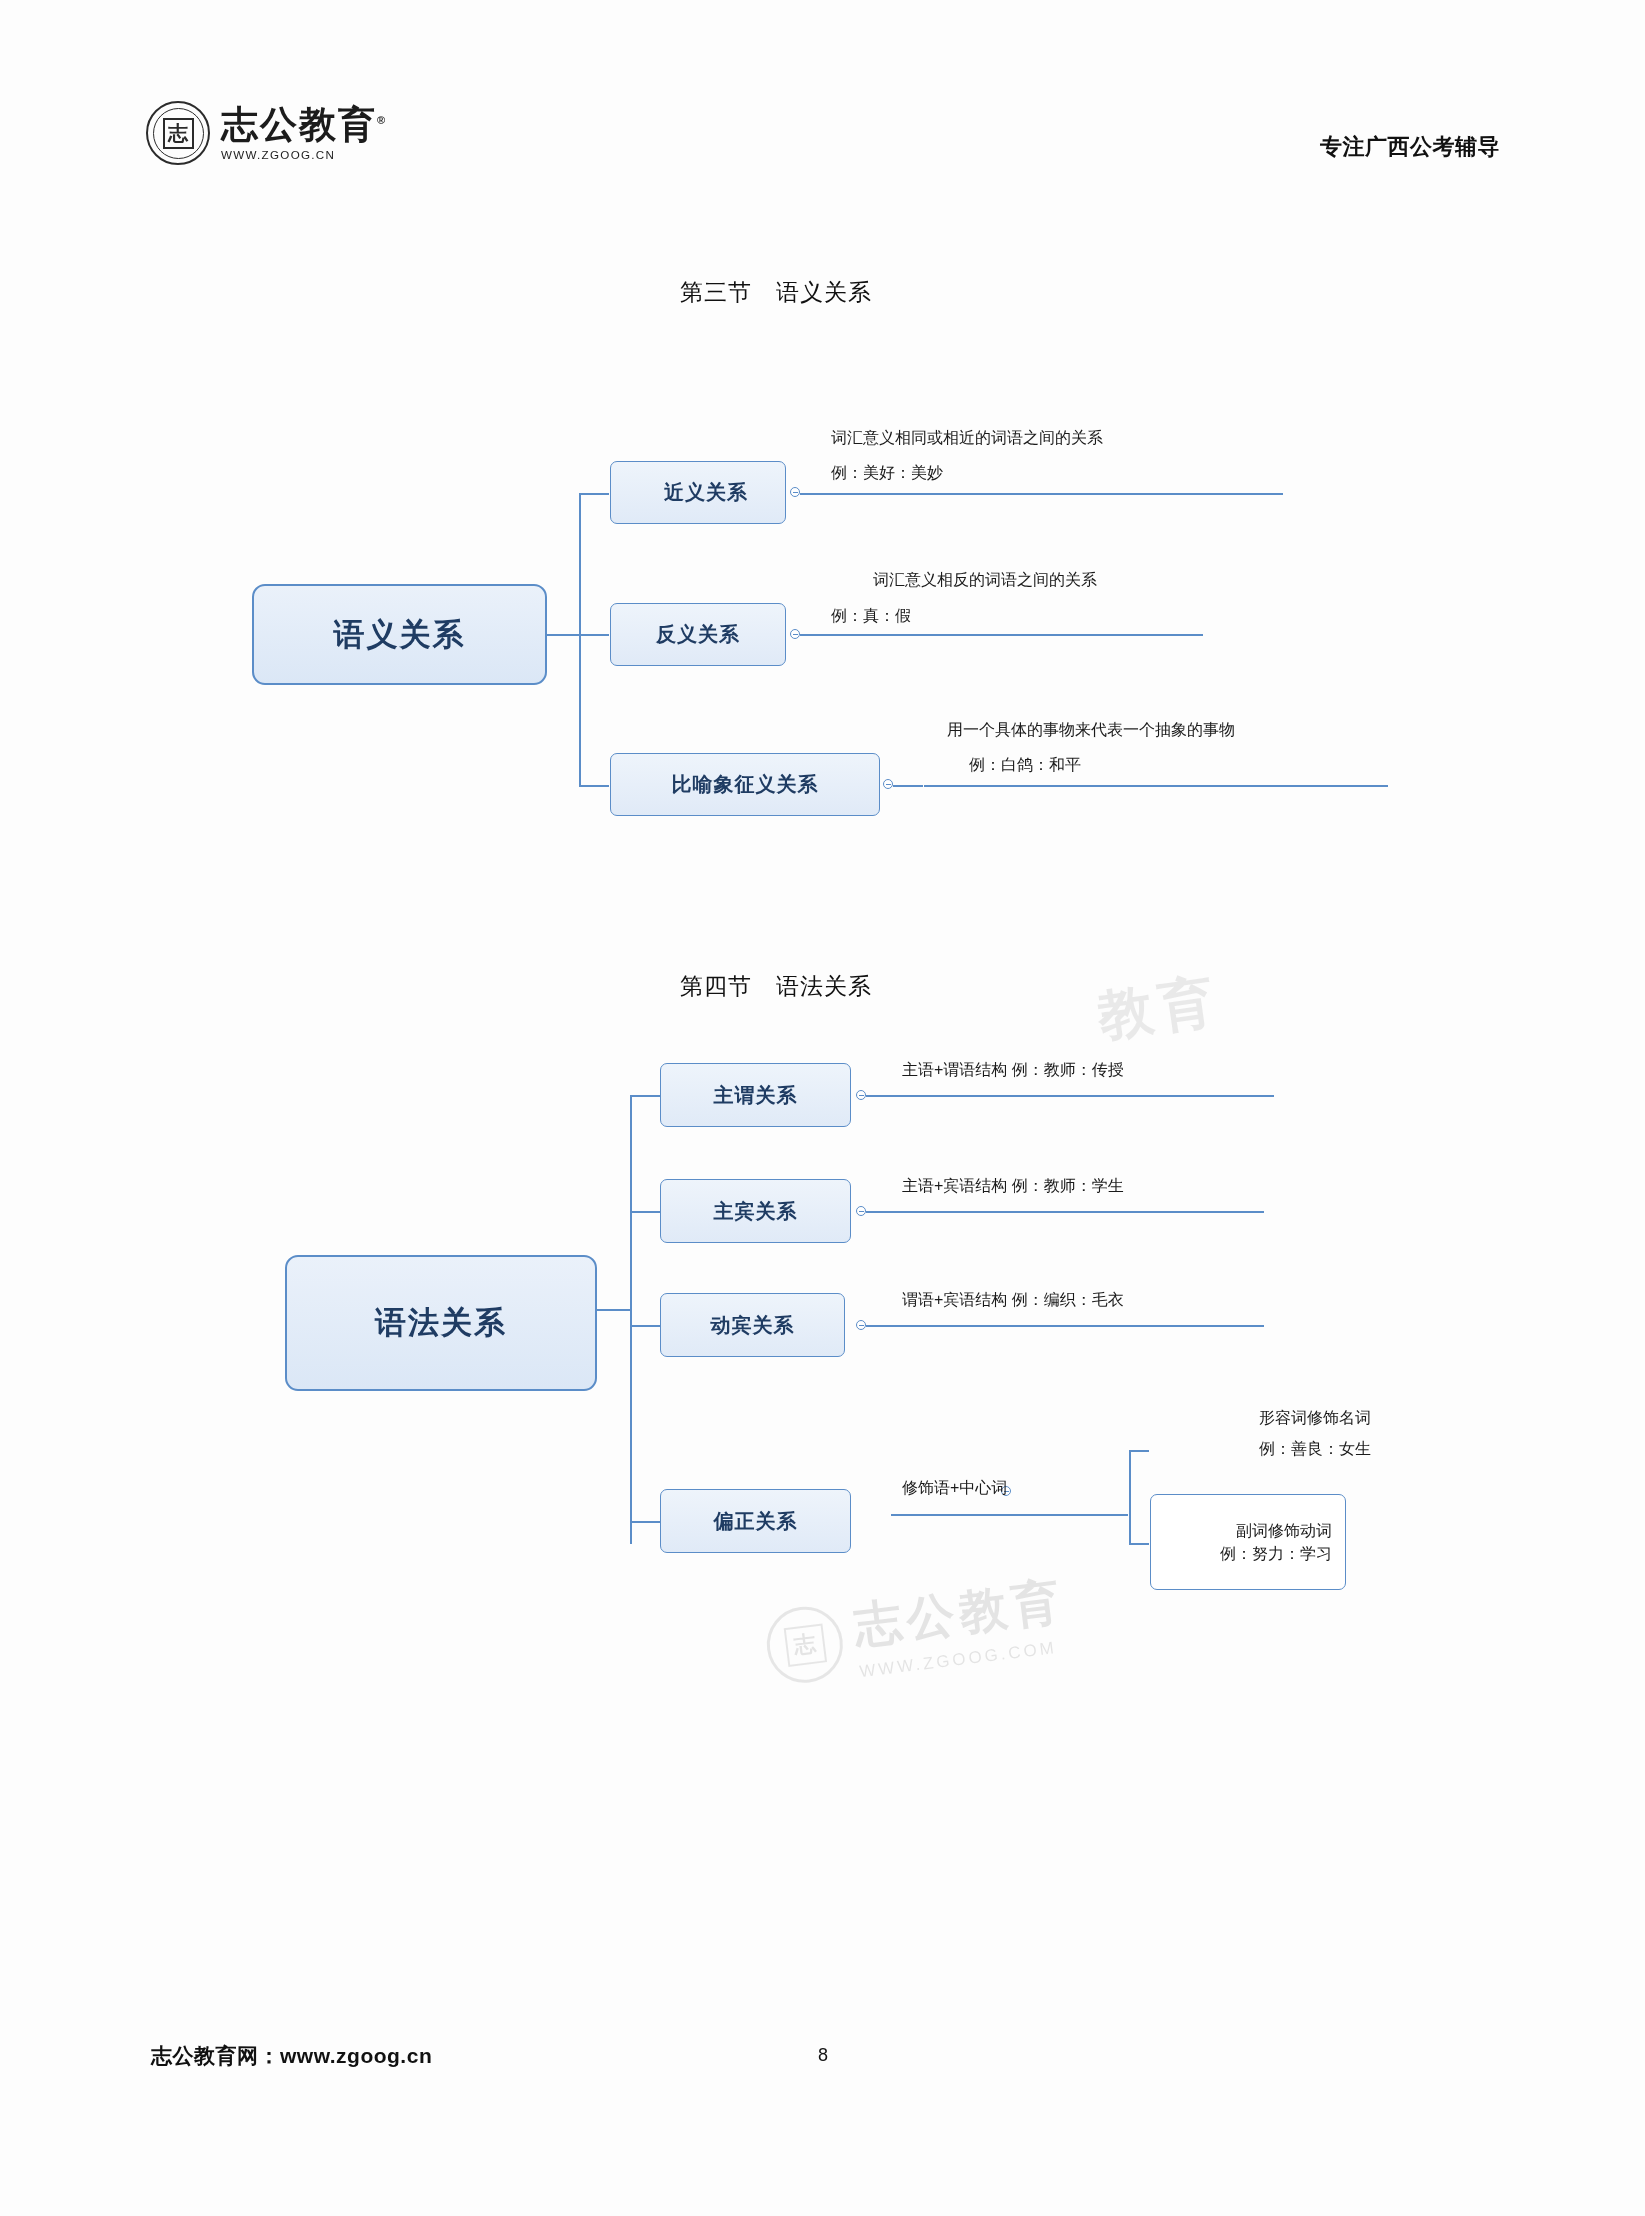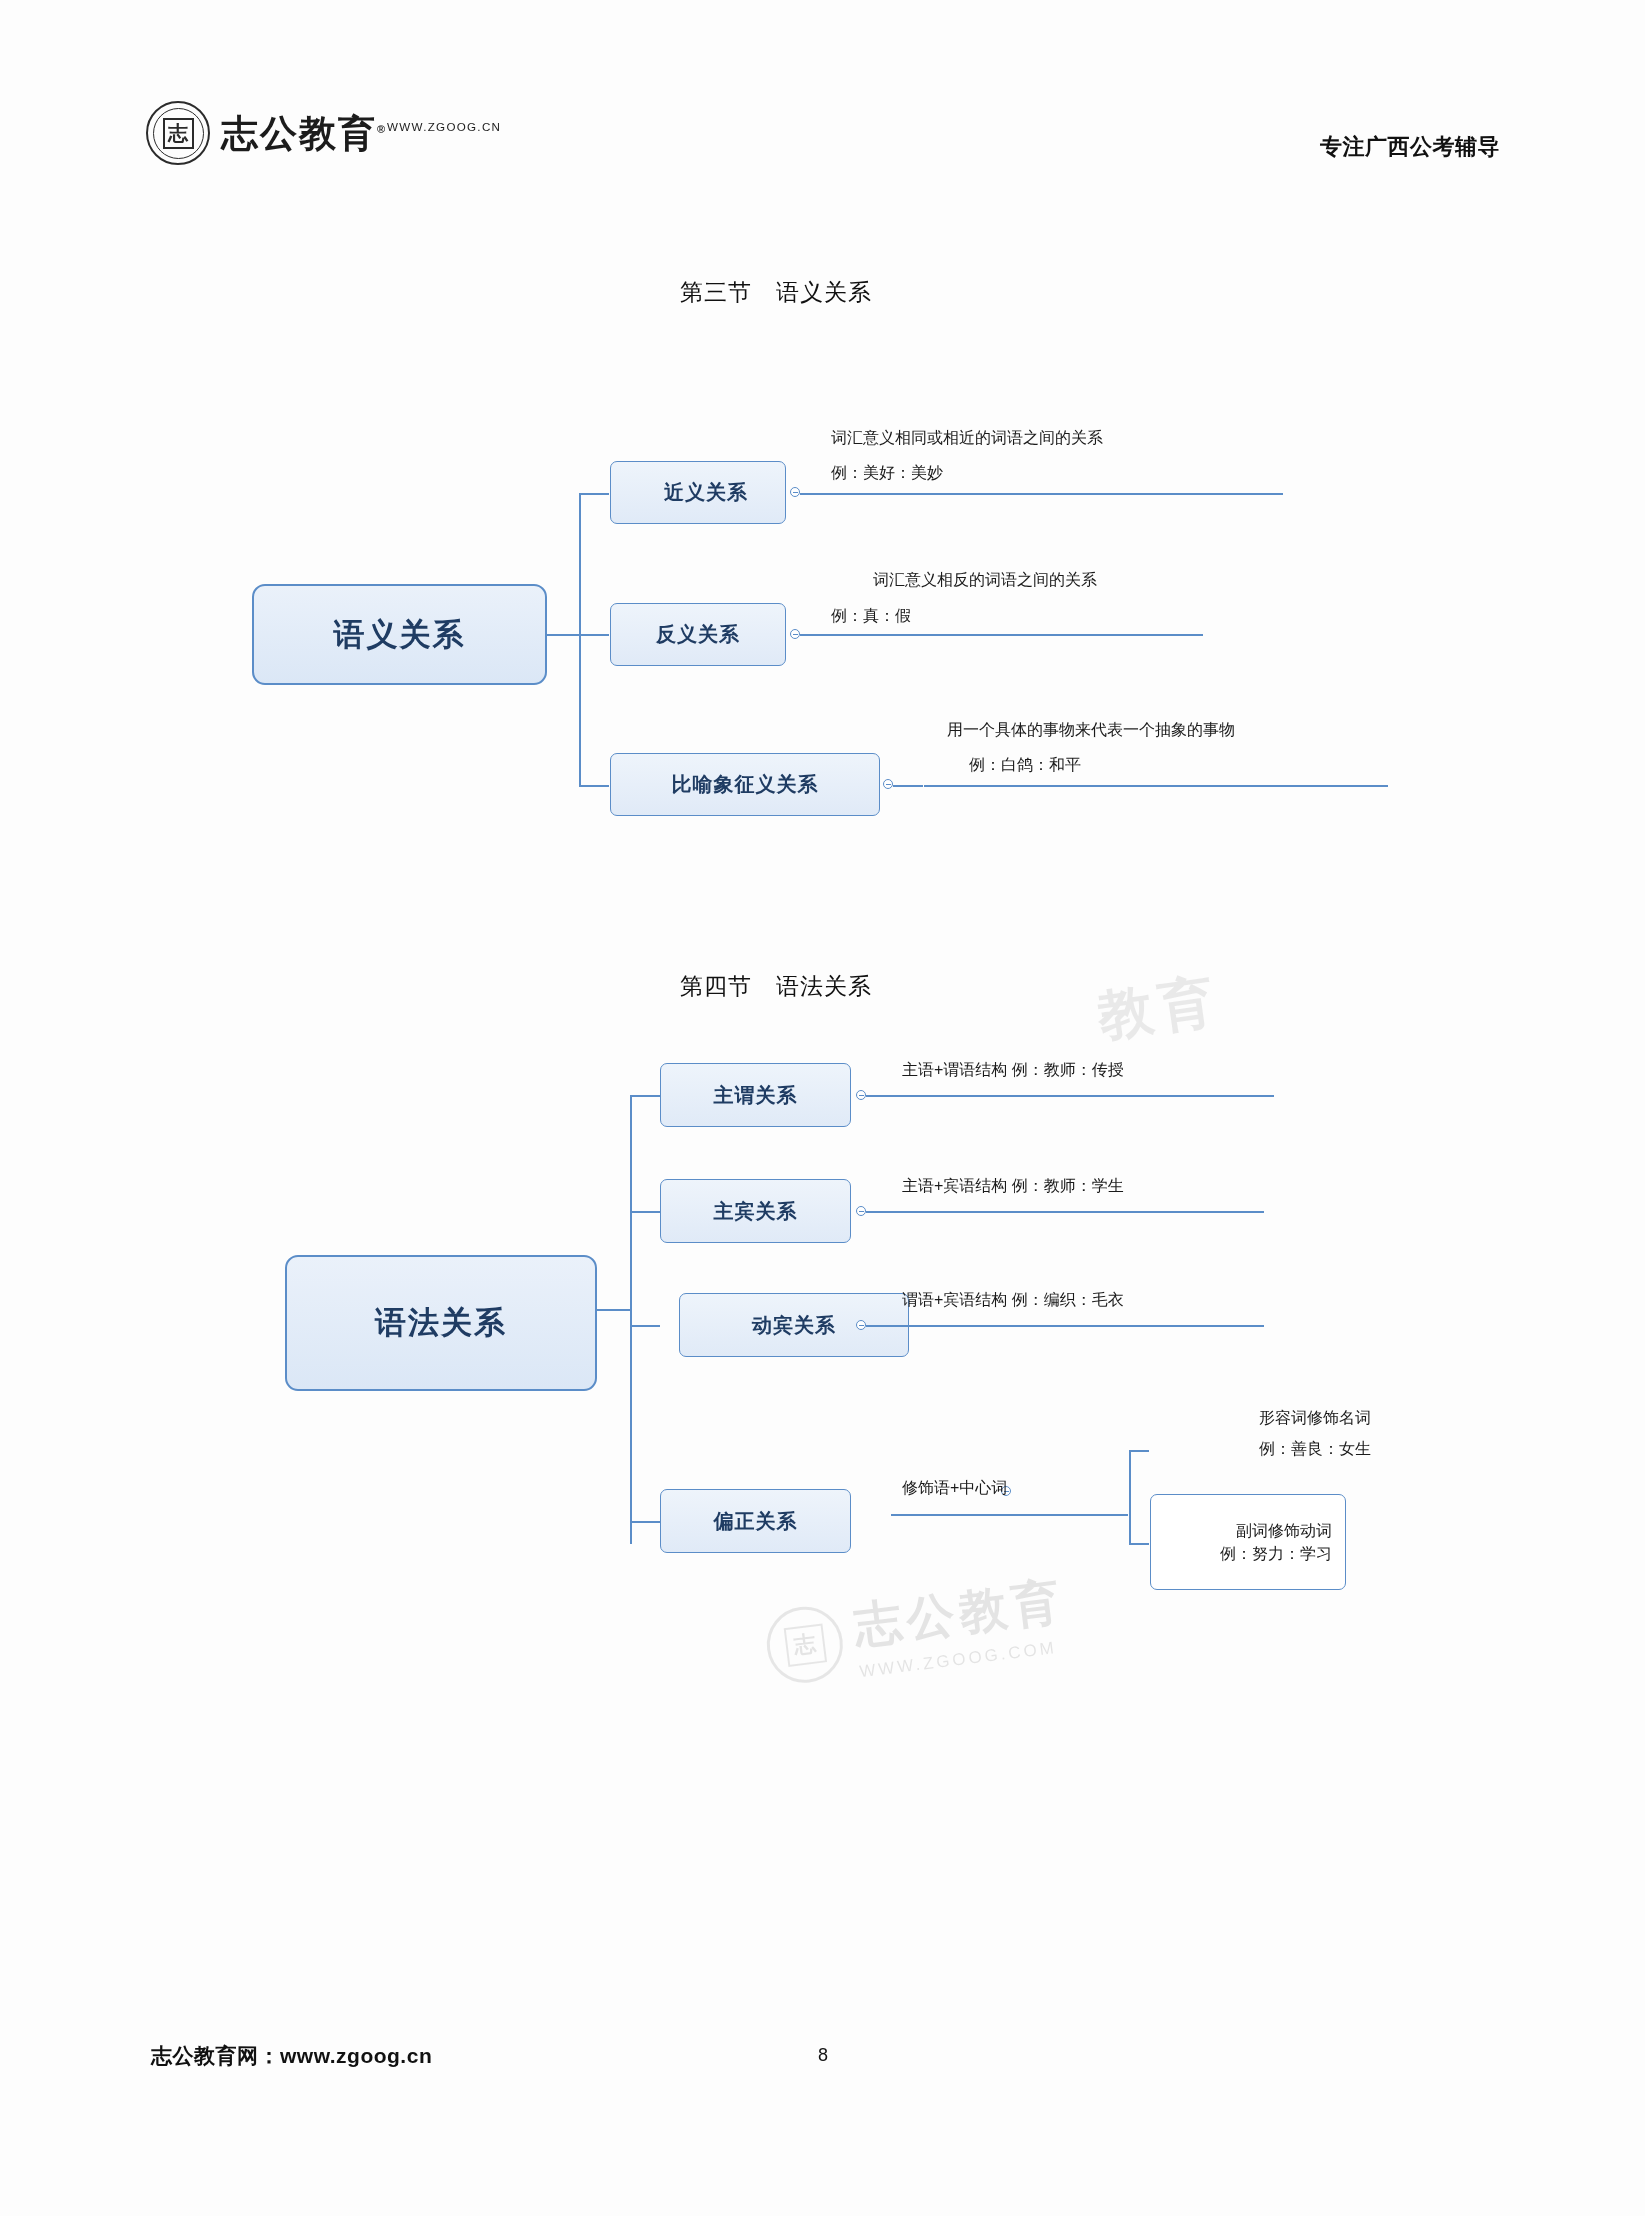--- a/index.html
+++ b/index.html
@@ -63,21 +63,21 @@
     display: flex;
     align-items: center;
     justify-content: center;
     font-size: 20px;
     font-weight: bold;
     color: #2b2b2b;
     box-sizing: border-box;
   }
   .logo-text {
     display: flex;
-    flex-direction: row;
+    flex-direction: column;
     justify-content: space-between;
     line-height: 1;
   }
   .logo-main {
     font-size: 37px;
     font-weight: bold;
     letter-spacing: 2px;
     color: #1c1c1c;
     position: relative;
   }
@@ -348,21 +348,21 @@
     <div class="connector conn-h" style="left:866px; top:1095px; width:25px;"></div>
     <div class="leaf-text" style="left:902px; top:1058px;">主语+谓语结构 例：教师：传授</div>
     <div class="leaf-underline" style="left:891px; top:1095px; width:383px;"></div>
 
     <div class="branch-node" style="left:660px; top:1179px; width:191px; height:64px;">主宾关系</div>
     <div class="dot-circle" style="left:856px; top:1206px;"></div>
     <div class="connector conn-h" style="left:866px; top:1211px; width:25px;"></div>
     <div class="leaf-text" style="left:902px; top:1174px;">主语+宾语结构 例：教师：学生</div>
     <div class="leaf-underline" style="left:891px; top:1211px; width:373px;"></div>
 
-    <div class="branch-node" style="left:679px; top:1293px; width:230px; height:64px;">动宾关系</div>
+    <div class="branch-node" style="left:660px; top:1293px; width:185px; height:64px;">动宾关系</div>
     <div class="dot-circle" style="left:856px; top:1320px;"></div>
     <div class="connector conn-h" style="left:866px; top:1325px; width:25px;"></div>
     <div class="leaf-text" style="left:902px; top:1288px;">谓语+宾语结构 例：编织：毛衣</div>
     <div class="leaf-underline" style="left:891px; top:1325px; width:373px;"></div>
 
     <div class="branch-node" style="left:660px; top:1489px; width:191px; height:64px;">偏正关系</div>
     <div class="dot-circle" style="left:1001px; top:1486px;"></div>
     <div class="leaf-text" style="left:902px; top:1476px;">修饰语+中心词</div>
     <div class="leaf-underline" style="left:891px; top:1514px; width:212px;"></div>
 

